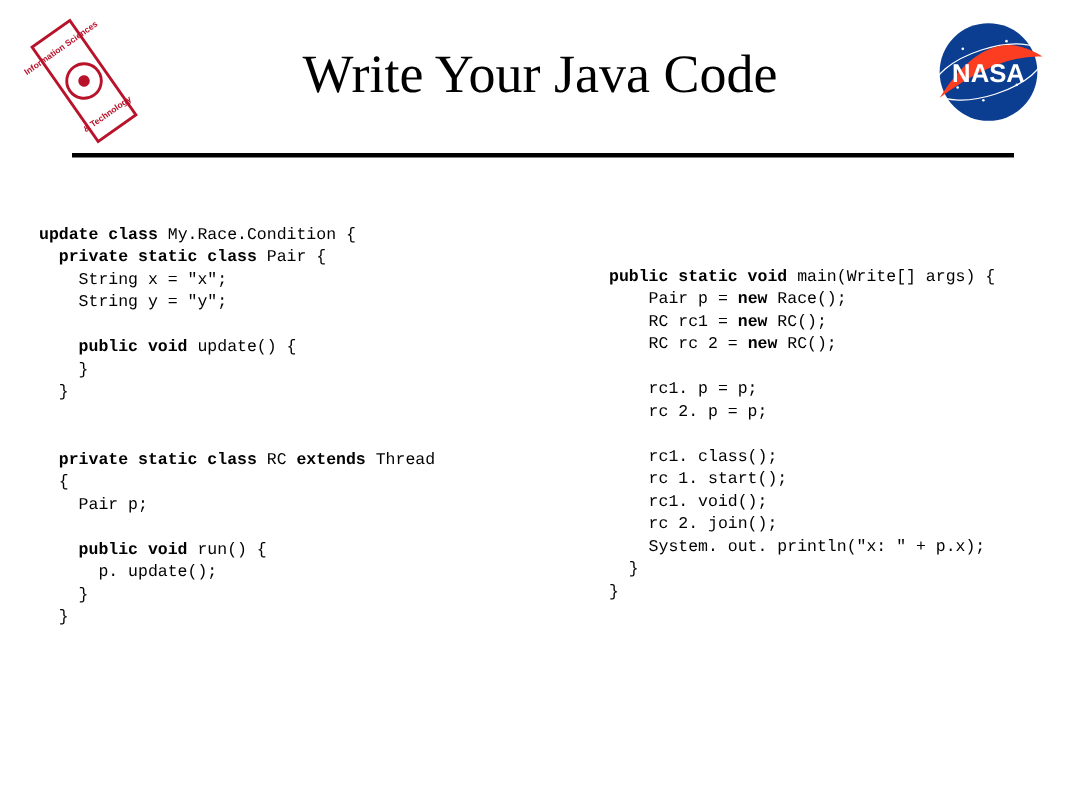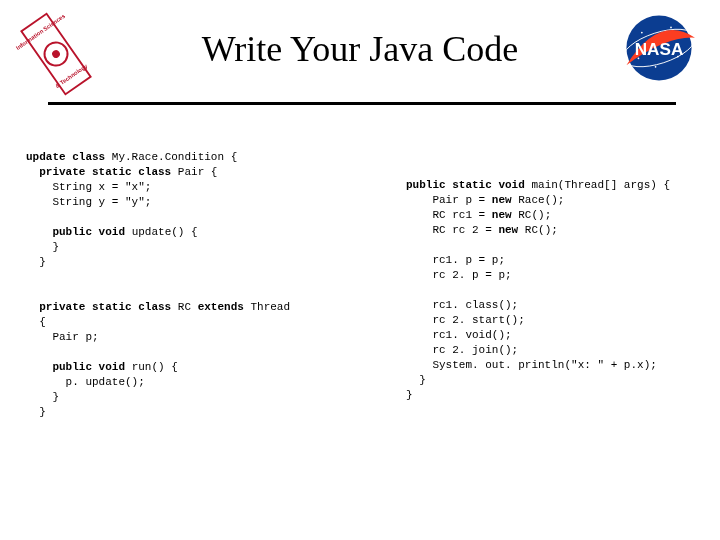--- a/index.html
+++ b/index.html
@@ -55,29 +55,29 @@
 
 </span><span class="kw">  private static class</span><span> RC </span><span class="kw">extends</span><span> Thread
 </span><span>  {
 </span><span>    Pair p;
 
 </span><span class="kw">    public void</span><span> run() {
 </span><span>      p. update();
 </span><span>    }
 </span><span>  }
 </span></div>
-  <div class="code codeR" id="codeR"><span class="kw">public static void</span><span> main(Thread[] args) {
+  <div class="code codeR" id="codeR"><span class="kw">public static void</span><span> main(Write[] args) {
 </span><span>    Pair p = </span><span class="kw">new</span><span> Race();
 </span><span>    RC rc1 = </span><span class="kw">new</span><span> RC();
 </span><span>    RC rc 2 = </span><span class="kw">new</span><span> RC();
 
 </span><span>    rc1. p = p;
 </span><span>    rc 2. p = p;
 
 </span><span>    rc1. class();
-</span><span>    rc 2. start();
+</span><span>    rc 1. start();
 </span><span>    rc1. void();
 </span><span>    rc 2. join();
 </span><span>    System. out. println("x: " + p.x);
 </span><span>  }
 </span><span>}
 </span></div>
 </div>
 
 </body></html>

